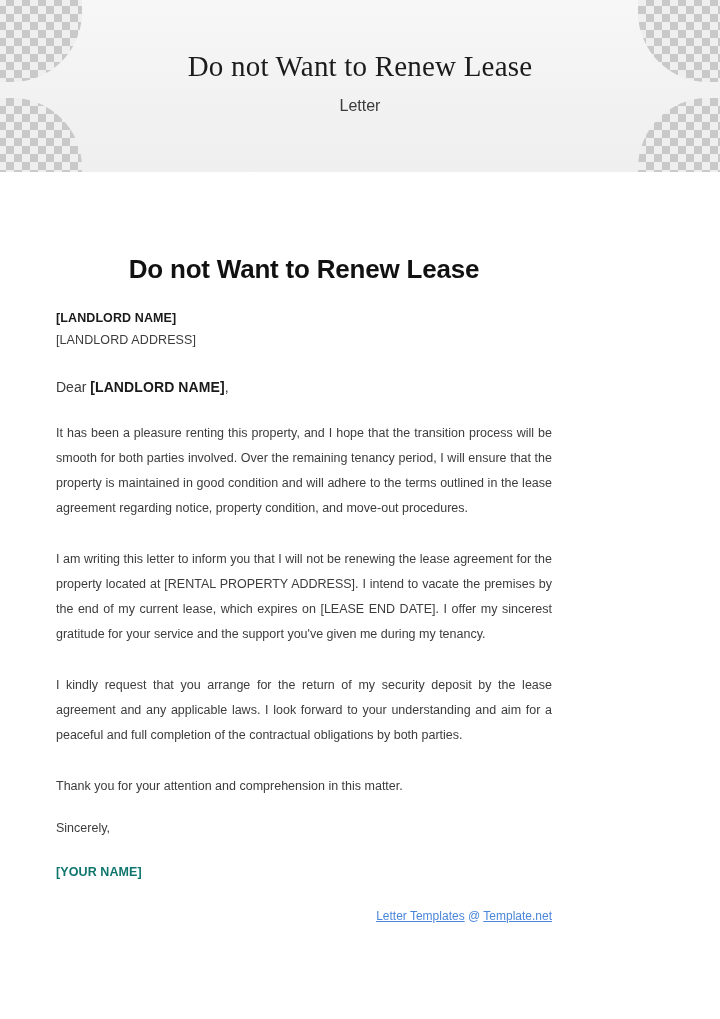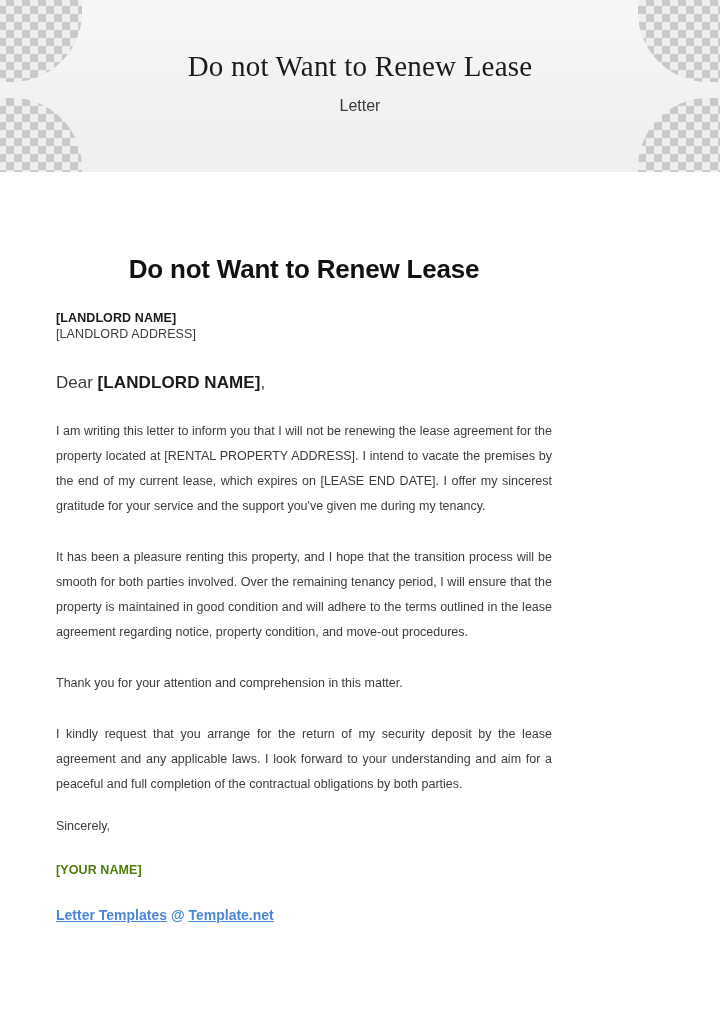--- a/index.html
+++ b/index.html
@@ -112,27 +112,27 @@
   }
   .addr-name {
     font-size: 12.5px;
     font-weight: bold;
     color: #1a1a1a;
     letter-spacing: 0.1px;
   }
   .addr-line {
     font-size: 12.5px;
     color: #3c3c3c;
-    margin-top: 2px;
+    margin-top: 8px;
     letter-spacing: 0.1px;
   }
 
   .salutation {
     margin-top: 32px;
-    font-size: 17px;
+    font-size: 14px;
     color: #3c3c3c;
   }
   .salutation b {
     color: #1a1a1a;
     letter-spacing: 0.1px;
   }
 
   p.para {
     font-size: 12.5px;
     line-height: 2.0;
@@ -142,30 +142,29 @@
   }
 
   .closing {
     font-size: 12.5px;
     color: #3c3c3c;
     margin-top: 22px;
   }
   .signature {
     font-size: 12.5px;
     font-weight: bold;
-    color: #4d7c0f;
+    color: #0f766e;
     margin-top: 30px;
     letter-spacing: 0.1px;
   }
 
   .footer {
     margin-top: 30px;
-    text-align: left;
-    font-size: 14px;
-    font-weight: bold;
+    text-align: right;
+    font-size: 12px;
   }
   .footer a {
     color: #4a86d8;
     text-decoration: underline;
   }
   .footer .sep {
     color: #4a86d8;
     text-decoration: none;
   }
 </style>
@@ -192,24 +191,24 @@
 
     <div class="addr-block">
       <div class="addr-name">[LANDLORD NAME]</div>
       <div class="addr-line">[LANDLORD ADDRESS]</div>
     </div>
 
     <div class="salutation">
       <span>Dear </span><b>[LANDLORD NAME]</b><span>,</span>
     </div>
 
+    <p class="para">It has been a pleasure renting this property, and I hope that the transition process will be smooth for both parties involved. Over the remaining tenancy period, I will ensure that the property is maintained in good condition and will adhere to the terms outlined in the lease agreement regarding notice, property condition, and move-out procedures.</p>
     <p class="para">I am writing this letter to inform you that I will not be renewing the lease agreement for the property located at [RENTAL PROPERTY ADDRESS]. I intend to vacate the premises by the end of my current lease, which expires on [LEASE END DATE]. I offer my sincerest gratitude for your service and the support you've given me during my tenancy.</p>
-    <p class="para">It has been a pleasure renting this property, and I hope that the transition process will be smooth for both parties involved. Over the remaining tenancy period, I will ensure that the property is maintained in good condition and will adhere to the terms outlined in the lease agreement regarding notice, property condition, and move-out procedures.</p>
+    <p class="para">I kindly request that you arrange for the return of my security deposit by the lease agreement and any applicable laws. I look forward to your understanding and aim for a peaceful and full completion of the contractual obligations by both parties.</p>
     <p class="para">Thank you for your attention and comprehension in this matter.</p>
-    <p class="para">I kindly request that you arrange for the return of my security deposit by the lease agreement and any applicable laws. I look forward to your understanding and aim for a peaceful and full completion of the contractual obligations by both parties.</p>
 
     <div class="closing">Sincerely,</div>
     <div class="signature">[YOUR NAME]</div>
 
     <div class="footer">
       <a href="#">Letter Templates</a><span class="sep"> @ </span><a href="#">Template.net</a>
     </div>
 
   </div>
 </div>

